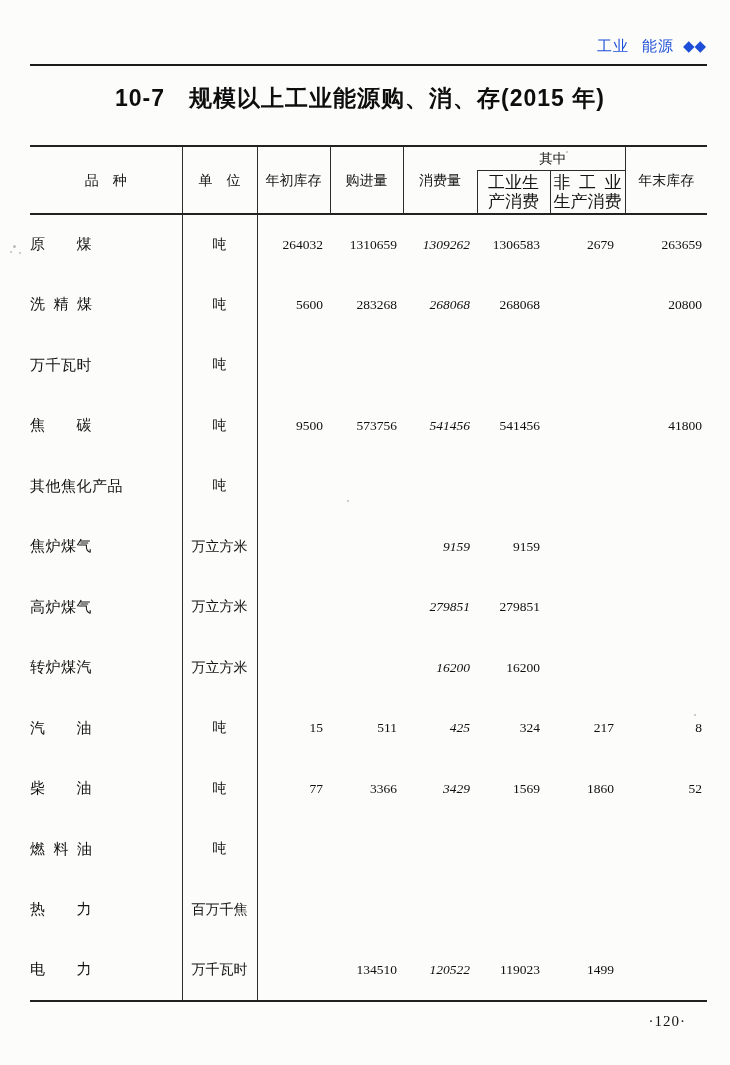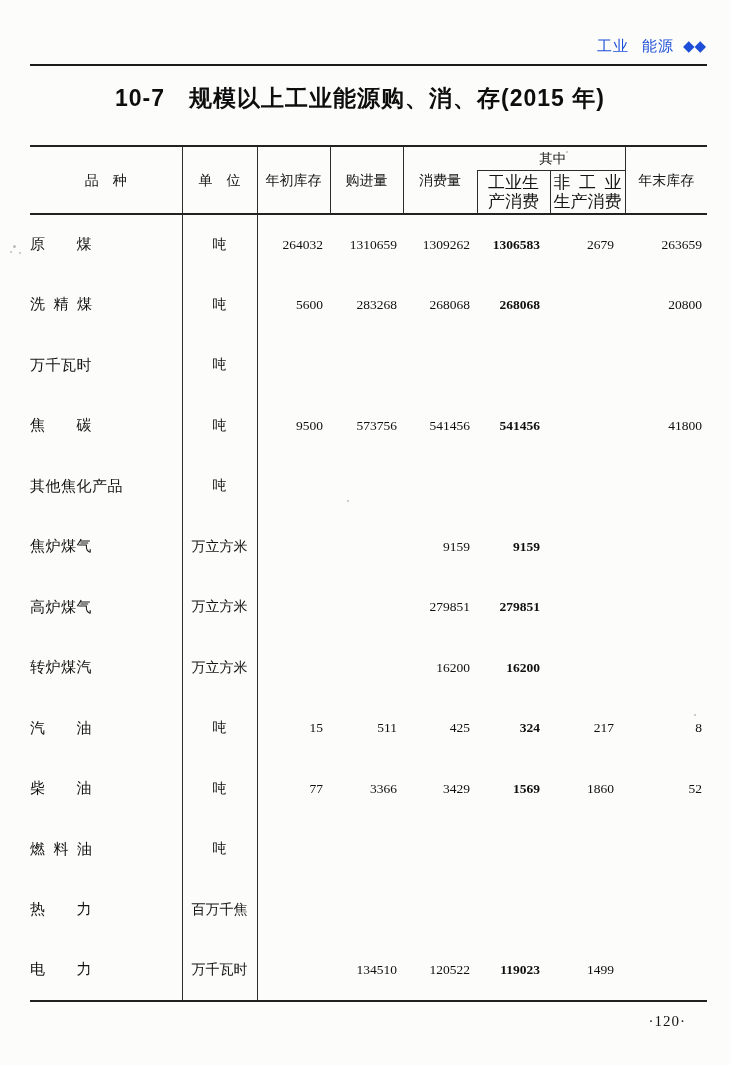--- a/index.html
+++ b/index.html
@@ -51,22 +51,22 @@
   td.unit{
     text-align:center;font-size:14px;color:#121212;
     border-right:1.4px solid #2c2c2c;white-space:nowrap;
   }
   td.num{
     text-align:right;font-size:13.5px;color:#101010;
     font-family:"Liberation Serif","DejaVu Serif",serif;white-space:nowrap;
   }
   .n-begin{padding-right:7px;}
   .n-purchase{padding-right:6px;}
-  .n-consumption{padding-right:7px;}
-  .n-industrial{padding-right:10px;font-weight:bold;}
+  .n-consumption{padding-right:7px;font-style:italic;}
+  .n-industrial{padding-right:10px;}
   .n-nonindustrial{padding-right:11px;}
   .n-end{padding-right:5px;}
   
   .page-number{
     position:absolute;top:1013px;right:44px;
     font-size:15px;letter-spacing:1px;color:#161616;
   }
   
   .speck{position:absolute;background:#6f6f6f;border-radius:50%;opacity:.45;}
   .sp1{left:13px;top:245px;width:3px;height:3px;}

